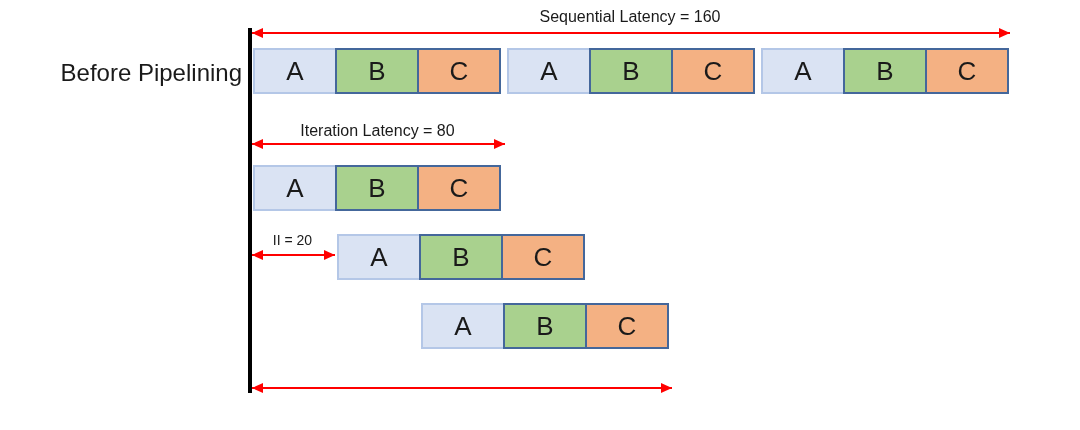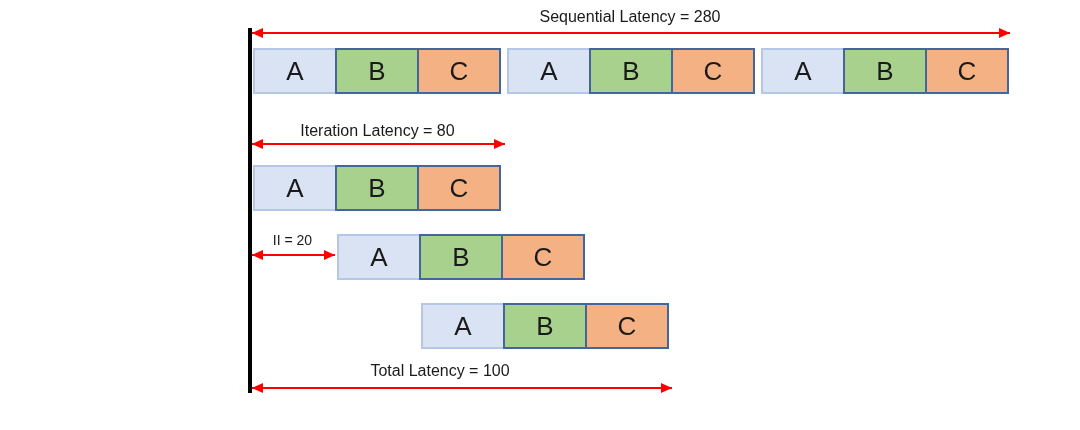--- a/index.html
+++ b/index.html
@@ -34,24 +34,25 @@
   .arrow::after{right:0;border-left:11px solid var(--arrow,#ff0000);}
   .annot{
     position:absolute;text-align:center;font-size:16px;color:#1a1a1a;white-space:nowrap;
   }
 </style>
 </head>
 <body>
 
 <div class="canvas">
 
+  <div class="row-label" style="top:59px;">Before Pipelining</div>
 
   <div class="timeline"></div>
 
-  <div class="annot" style="left:250px;width:760px;top:8px;">Sequential Latency = 280</div>
+  <div class="annot" style="left:250px;width:760px;top:8px;">Sequential Latency = 160</div>
   <div class="arrow" style="left:252px;width:758px;top:32px;"></div>
 
   <div class="group" style="left:253px;top:48px;">
     <div class="block a">A</div>
     <div class="block b">B</div>
     <div class="block c">C</div>
   </div>
   <div class="group" style="left:507px;top:48px;">
     <div class="block a">A</div>
     <div class="block b">B</div>
@@ -80,16 +81,15 @@
     <div class="block b">B</div>
     <div class="block c">C</div>
   </div>
 
   <div class="group" style="left:421px;top:303px;">
     <div class="block a">A</div>
     <div class="block b">B</div>
     <div class="block c">C</div>
   </div>
 
-  <div class="annot" style="left:250px;width:380px;top:362px;">Total Latency = 100</div>
   <div class="arrow" style="left:252px;width:420px;top:387px;"></div>
 
 </div>
 
 </body></html>

